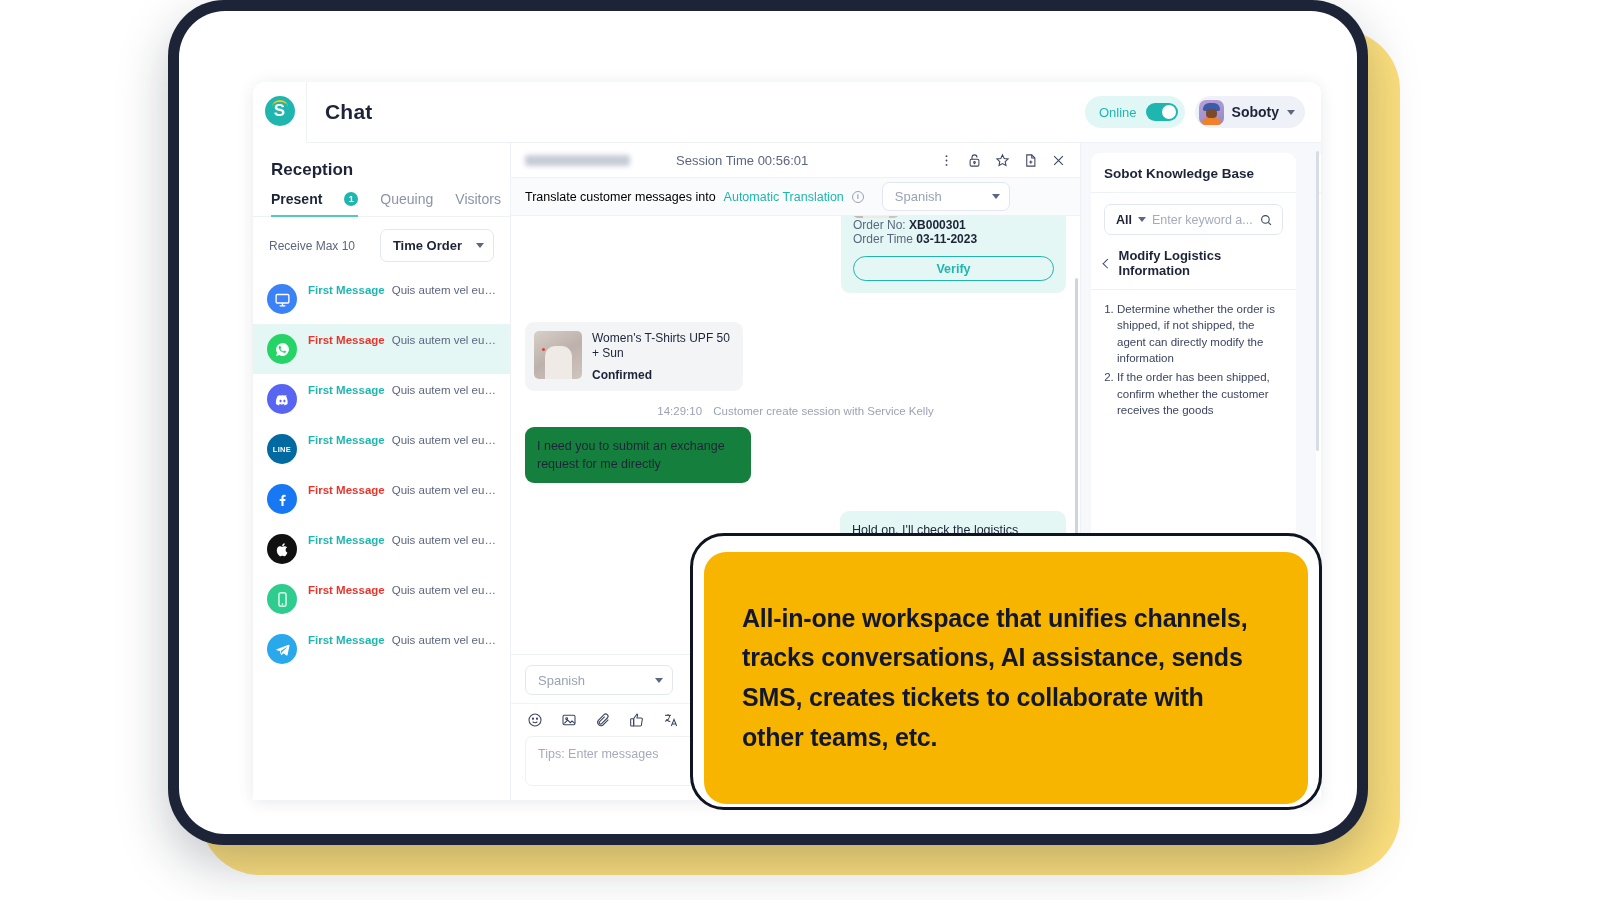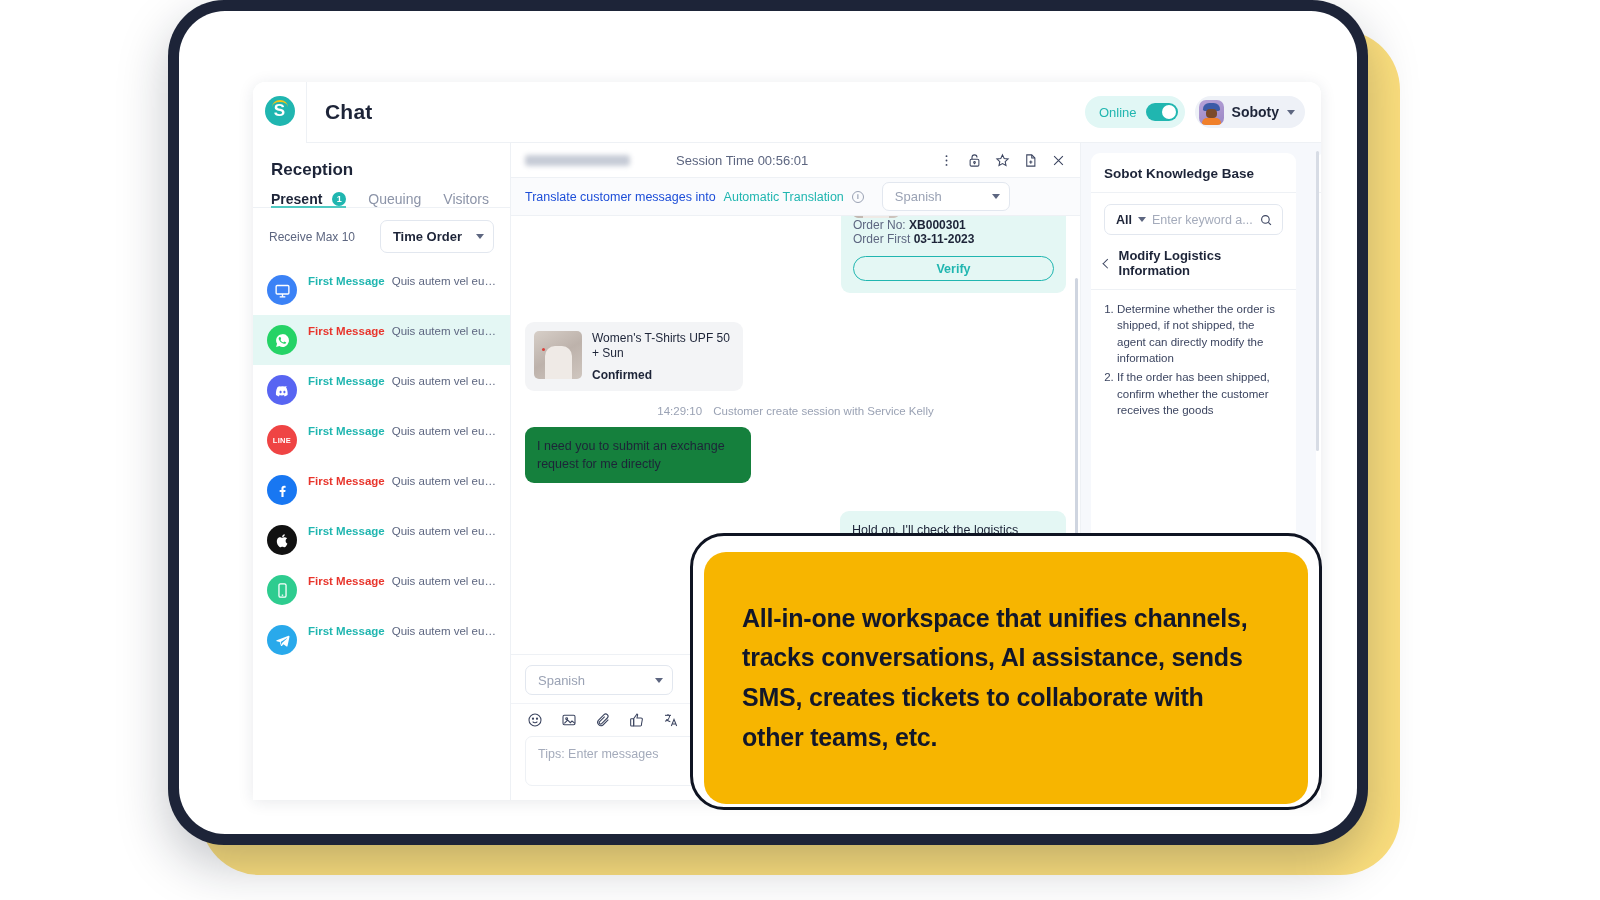--- a/index.html
+++ b/index.html
@@ -90,21 +90,21 @@
   .avatar .hat { position:absolute; left:4px; top:3px; width:17px; height:8px; background:#3c5ba8; border-radius:7px 7px 2px 2px;}
   .avatar .face{ position:absolute; left:7px; top:9px; width:11px; height:9px; background:#7a4a2a; border-radius:4px;}
   .avatar .body{ position:absolute; left:3px; top:18px; width:19px; height:8px; background:#f0802a; border-radius:5px 5px 0 0;}
   .user-name { font-size: 14px; font-weight: bold; color: #1d2438; }
 
   .app-body { position:absolute; left:0; top:61px; right:0; bottom:0; display:flex; }
 
   
   .reception { font-size: 17px; font-weight: bold; color:#1d2438; padding: 17px 18px 11px; }
   .tabs { display:flex; gap: 22px; padding: 0 18px; border-bottom: 1px solid #eef1f5; position:relative; }
-  .tab { font-size: 14px; color:#8c94a8; cursor:pointer; display:flex; align-items:center; gap:10px; position:relative;}
+  .tab { font-size: 14px; color:#8c94a8; padding-bottom: 9px; cursor:pointer; display:flex; align-items:center; gap:22px; position:relative;}
   .tab.active { color:#1d2438; font-weight:bold; }
   .tab.active:after { content:""; position:absolute; left:0; right:0; bottom:-1px; height:2px; background:#4fc9c2; }
   .badge { background:#20b6b0; color:#fff; font-size:9px; font-weight:bold; border-radius:50%;
            width:14px; height:14px; display:flex; align-items:center; justify-content:center; }
   .filter-row { display:flex; align-items:center; padding: 12px 16px 8px; gap: 10px; }
   .filter-label { font-size:12px; color:#5d6680; }
   .select {
     margin-left:auto; border:1px solid #e2e7ef; border-radius:7px; height:33px;
     display:flex; align-items:center; gap:14px; padding:0 9px 0 12px; min-width:112px; cursor:pointer;
   }
@@ -129,21 +129,21 @@
   .chat-head { height:35px; display:flex; align-items:center; padding: 0 14px 0 14px; border-bottom:1px solid #eef1f5;}
   .chat-name { width:105px; height:11px; border-radius:3px; background:#c6cbd6; filter: blur(2.4px); }
   .session { margin-left: 46px; font-size:13px; color:#5d6680; }
   .chat-acts { margin-left:auto; display:flex; align-items:center; gap:13px; color:#3c4560; }
   .chat-acts svg { width:15px; height:15px; display:block; cursor:pointer; }
 
   .translate-bar {
     height:38px; display:flex; align-items:center; gap:8px; padding:0 14px;
     background:#fafbfd; border-bottom:1px solid #eef1f5;
   }
-  .t-label { font-size:12.5px; color:#1d4ed8; }
+  .t-label { font-size:12.5px; color:#000000; }
   .t-link { font-size:12.5px; color:#20b6b0; font-weight:500; cursor:pointer; }
   .info-ico { width:12px; height:12px; border-radius:50%; border:1px solid #9aa2b4; color:#9aa2b4;
               font-size:8px; display:flex; align-items:center; justify-content:center; font-weight:bold;}
   .t-select { margin-left:10px; border:1px solid #e2e7ef; border-radius:7px; background:#fff; height:29px;
               display:flex; align-items:center; padding:0 9px 0 12px; min-width:128px; cursor:pointer;}
   .t-select .v { font-size:13px; color:#9aa2b4; }
   .t-select .caret { margin-left:auto; }
 
   .msgs { flex:1 1 auto; position:relative; overflow:hidden; padding: 6px 14px 0; }
   .order-card {
@@ -402,21 +402,21 @@
                     <svg viewBox="0 0 24 24" fill="currentColor">
                       <path fill="#fff" d="M18.9 7.2A14 14 0 0 0 15.5 6l-.3.5a11 11 0 0 0-6.4 0L8.5 6a14 14 0 0 0-3.4 1.2C3 11 2.5 14.7 2.8 18.3a14 14 0 0 0 4.2 2l.9-1.5-1.4-.7.3-.2a9.9 9.9 0 0 0 8.4 0l.3.2-1.4.7.9 1.5a14 14 0 0 0 4.2-2c.4-4.2-.5-7.8-2.3-11.1zM9.3 16c-.8 0-1.5-.8-1.5-1.8s.7-1.8 1.5-1.8 1.5.8 1.5 1.8S10.1 16 9.3 16zm5.4 0c-.8 0-1.5-.8-1.5-1.8s.7-1.8 1.5-1.8 1.5.8 1.5 1.8-.7 1.8-1.5 1.8z"></path>
                     </svg>
                   </span>
                   <span class="c-txt"><span class="c-name"></span><span class="c-sub">
                       <span class="c-first">First Message</span>
                       <span class="c-prev">Quis autem vel eum iu...</span>
                     </span></span>
                 </div>
                 <div class="contact">
-                  <span class="ch-ico" style="background:#ef4444">
+                  <span class="ch-ico" style="background:#0369a1">
                     <span style="color:#fff;font-size:7.5px;font-weight:bold;letter-spacing:.3px">LINE</span>
                   </span>
                   <span class="c-txt"><span class="c-name"></span><span class="c-sub">
                       <span class="c-first">First Message</span>
                       <span class="c-prev">Quis autem vel eum iu...</span>
                     </span></span>
                 </div>
                 <div class="contact">
                   <span class="ch-ico" style="background:#1877f2">
                     <svg viewBox="0 0 24 24" fill="currentColor">
@@ -515,21 +515,21 @@
                   <div>
                     
                     
                   </div>
                 </div>
                 <div class="oc-row">
                   <span>Order No:</span>
                   <b>XB000301</b>
                 </div>
                 <div class="oc-row">
-                  <span>Order First</span>
+                  <span>Order Time</span>
                   <b>03-11-2023</b>
                 </div>
                 <div class="verify-btn">Verify</div>
               </div>
 
               <div class="prod-msg">
                 <div class="pm-img">
                     <span class="dot"></span>
                   </div>
                 <div>

